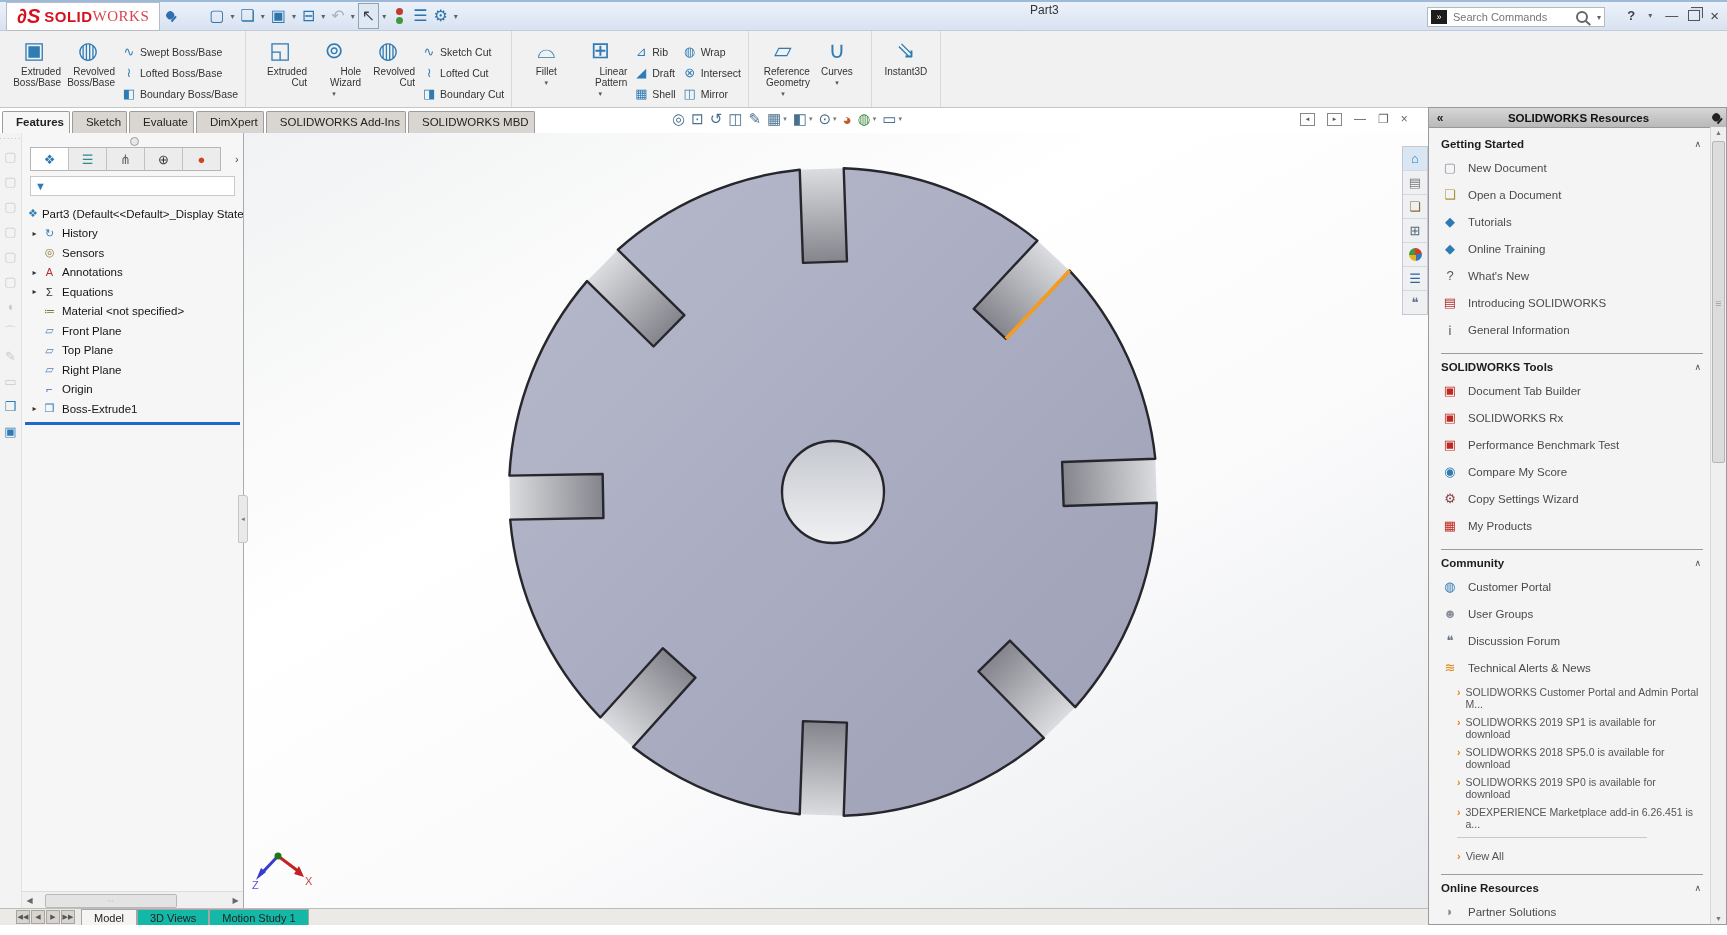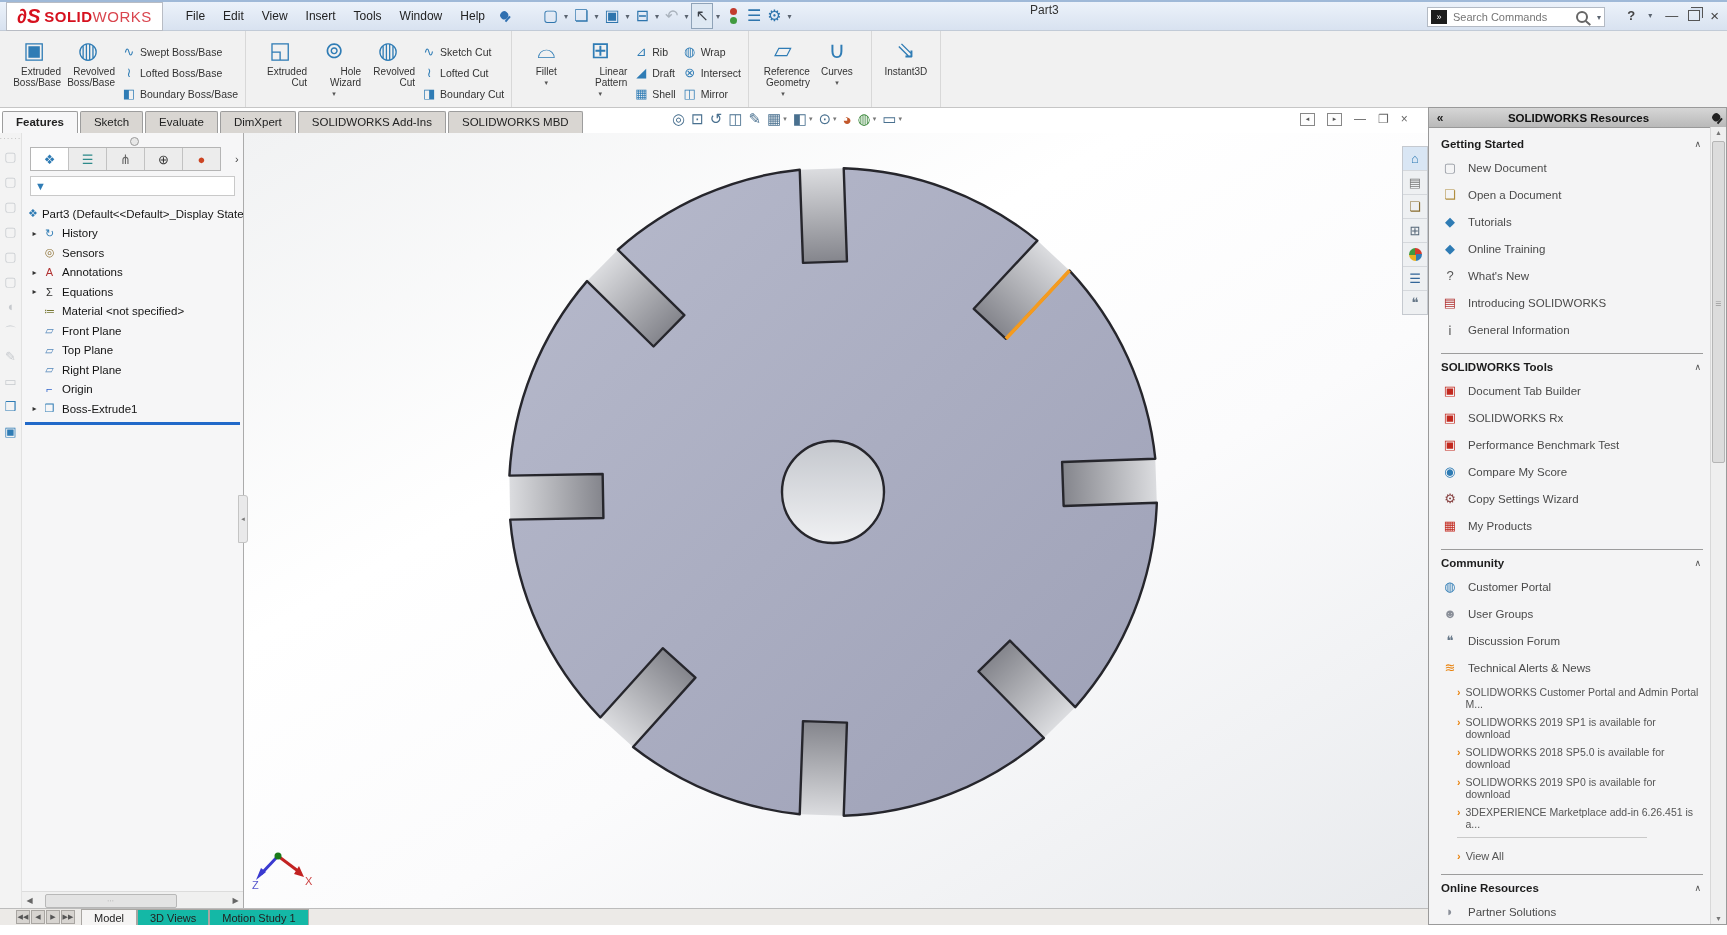--- a/index.html
+++ b/index.html
@@ -5,21 +5,21 @@
   html,body{margin:0;padding:0;background:#9aa0a6;}
   #root{position:relative;width:1727px;height:935px;background:#fff;overflow:hidden;
         font-family:"Liberation Sans",sans-serif;-webkit-font-smoothing:antialiased;}
   
   .titlebar{position:absolute;left:0;top:0;width:1727px;height:31px;
     background:linear-gradient(#ecf2fa,#d8e2f0);border-top:2px solid #9fb9d8;border-bottom:1px solid #c2cbd7;
     display:flex;align-items:center;box-sizing:border-box;}
   .logo{display:flex;align-items:center;background:#fff;border:1px solid #b8bcc4;height:27px;padding:0 10px;margin-left:6px;}
   .logo-sym{color:#d6111e;font-style:italic;font-weight:bold;font-size:20px;margin-right:4px;}
   .logo-bold{color:#d6111e;font-weight:bold;font-size:15px;letter-spacing:.5px;}
-  .logo-light{color:#d9454e;font-size:15px;letter-spacing:.5px;}
+  .logo-light{color:#d9454e;font-size:15px;letter-spacing:.5px;font-family:Liberation Serif, serif;}
   .menus{display:flex;margin-left:14px;font-size:12px;color:#222;}
   .menu-item{padding:4px 9px;cursor:default;}
   .pinbtn{display:flex;align-items:center;justify-content:center;width:18px;height:18px;margin-left:2px;transform:rotate(40deg);}
   .pinhead{width:8px;height:8px;background:#2f6fb0;border-radius:50%;}
   .pinstem{width:2px;height:7px;background:#2f6fb0;}
   .qat{display:flex;align-items:center;margin-left:26px;}
   .qat-btn{display:flex;align-items:center;height:24px;padding:0 3px;color:#2e75ad;font-size:16px;line-height:24px;}
   .qat-btn.disabled{color:#aab3bd;}
   .qat-btn.activebox{border:1px solid #8fa3b8;background:#dfe9f3;color:#3a3f46;}
   .qcaret{font-size:8px;color:#5b6470;padding:0 3px;}
@@ -44,21 +44,21 @@
   .rgroup{display:flex;align-items:flex-start;padding:2px 7px;border-right:1px solid #d8d8d8;height:100%;box-sizing:border-box;}
   .bigbtn{width:54px;display:flex;flex-direction:column;align-items:center;padding-top:3px;cursor:default;}
   .bicon{font-size:23px;line-height:28px;height:28px;color:#2f7cb5;}
   .blabel{font-size:10px;line-height:11px;color:#333;text-align:right;margin-top:2px;}
   .bcaret{font-size:7px;color:#555;margin-top:2px;}
   .stackcol{display:flex;flex-direction:column;padding-top:8px;margin-left:5px;}
   .smallbtn{display:flex;align-items:center;height:21px;font-size:10.5px;color:#333;white-space:nowrap;cursor:default;}
   .sicon{color:#2f7cb5;font-size:13px;width:18px;text-align:center;margin-right:2px;}
   
   .tabrow{position:absolute;left:2px;top:108px;height:25px;display:flex;align-items:flex-end;font-size:11.5px;z-index:5;}
-  .ctab{padding:4px 13px 5px 13px;border:1px solid #9d9d9d;border-bottom:none;background:#d9d6d2;color:#222;
+  .ctab{padding:4px 5px 5px 13px;border:1px solid #9d9d9d;border-bottom:none;background:#d9d6d2;color:#222;
     margin-right:2px;border-radius:2px 2px 0 0;cursor:default;}
   .ctab.active{background:#f6f6f7;font-weight:bold;}
   
   .headsup{position:absolute;left:672px;top:110px;display:flex;align-items:center;gap:6px;z-index:4;}
   .hu-btn{display:flex;align-items:center;font-size:15px;color:#49708f;}
   .hu-caret{font-size:7px;color:#777;margin-left:2px;}
   
   .doccontrols{position:absolute;left:1300px;top:112px;display:flex;align-items:center;gap:12px;color:#666;font-size:12px;z-index:4;}
   .dc-box{display:inline-flex;width:13px;height:11px;border:1px solid #888;align-items:center;justify-content:center;font-size:7px;color:#555;background:#fdfdfd;}
   
@@ -145,29 +145,20 @@
 <body>
 
 <div id="root">
 
   <div class="titlebar">
     <div class="logo">
       <span class="logo-sym">∂S</span>
       <span class="logo-bold">SOLID</span>
         <span class="logo-light">WORKS</span>
     </div>
-    <div class="menus" id="menus">
-        <div class="menu-item">File</div>
-        <div class="menu-item">Edit</div>
-        <div class="menu-item">View</div>
-        <div class="menu-item">Insert</div>
-        <div class="menu-item">Tools</div>
-        <div class="menu-item">Window</div>
-        <div class="menu-item">Help</div>
-      </div>
     <div class="pinbtn">
         <span class="pinhead"></span>
         <span class="pinstem"></span>
       </div>
     <div class="qat" id="qat">
         <div class="qat-btn">
           <span>▢</span>
         </div>
         <span class="qcaret">▾</span>
         <div class="qat-btn">

